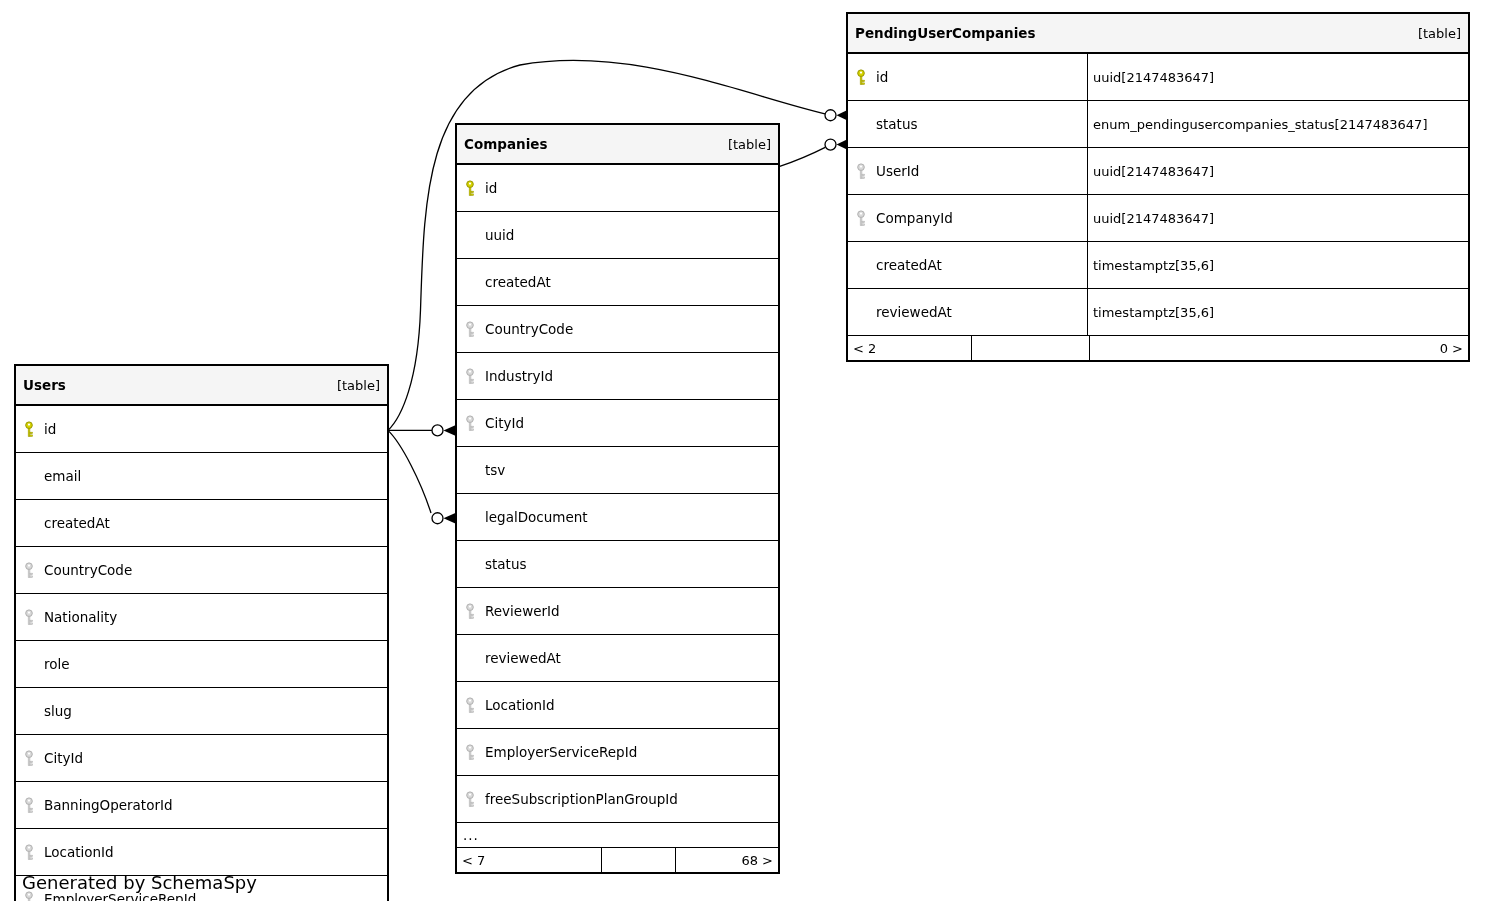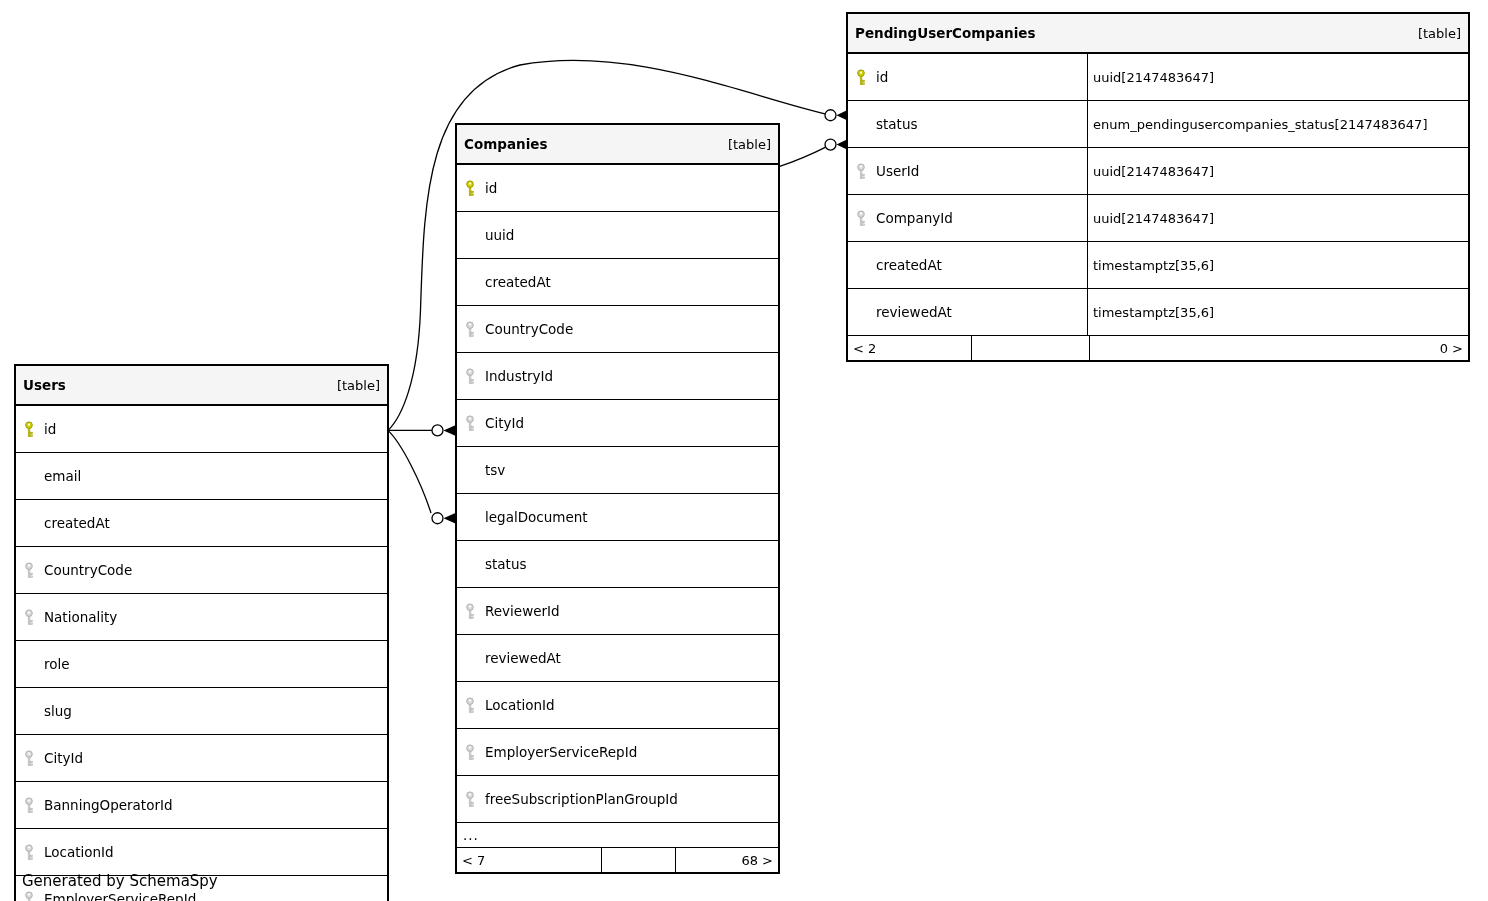--- a/index.html
+++ b/index.html
@@ -26,21 +26,21 @@
   .ft-cell{display:flex;align-items:center;box-sizing:border-box;padding:0 5px;}
   .ft-left{border-right:1px solid #000;}
   .ft-mid{border-right:1px solid #000;}
   .ft-right{flex:1;justify-content:flex-end;}
   #table-users .ft-left{flex:0 0 165px;}
   #table-users .ft-mid{flex:0 0 83px;}
   #table-companies .ft-left{flex:0 0 145px;}
   #table-companies .ft-mid{flex:0 0 74px;}
   #table-puc .ft-left{flex:0 0 124px;}
   #table-puc .ft-mid{flex:0 0 118px;}
-  #footer-note{position:absolute;left:22px;top:872px;font-size:15px;z-index:2;}
+  #footer-note{position:absolute;left:22px;top:872px;font-size:18px;z-index:2;}
   .key-icon{display:block;}
 </style>
 </head>
 <body>
 
 <svg id="rel-layer" width="1488" height="901" viewBox="0 0 1488 901">
   <g fill="none" stroke="#000" stroke-width="1.3">
 
     <path d="M388,430.4 H432"></path>
 

